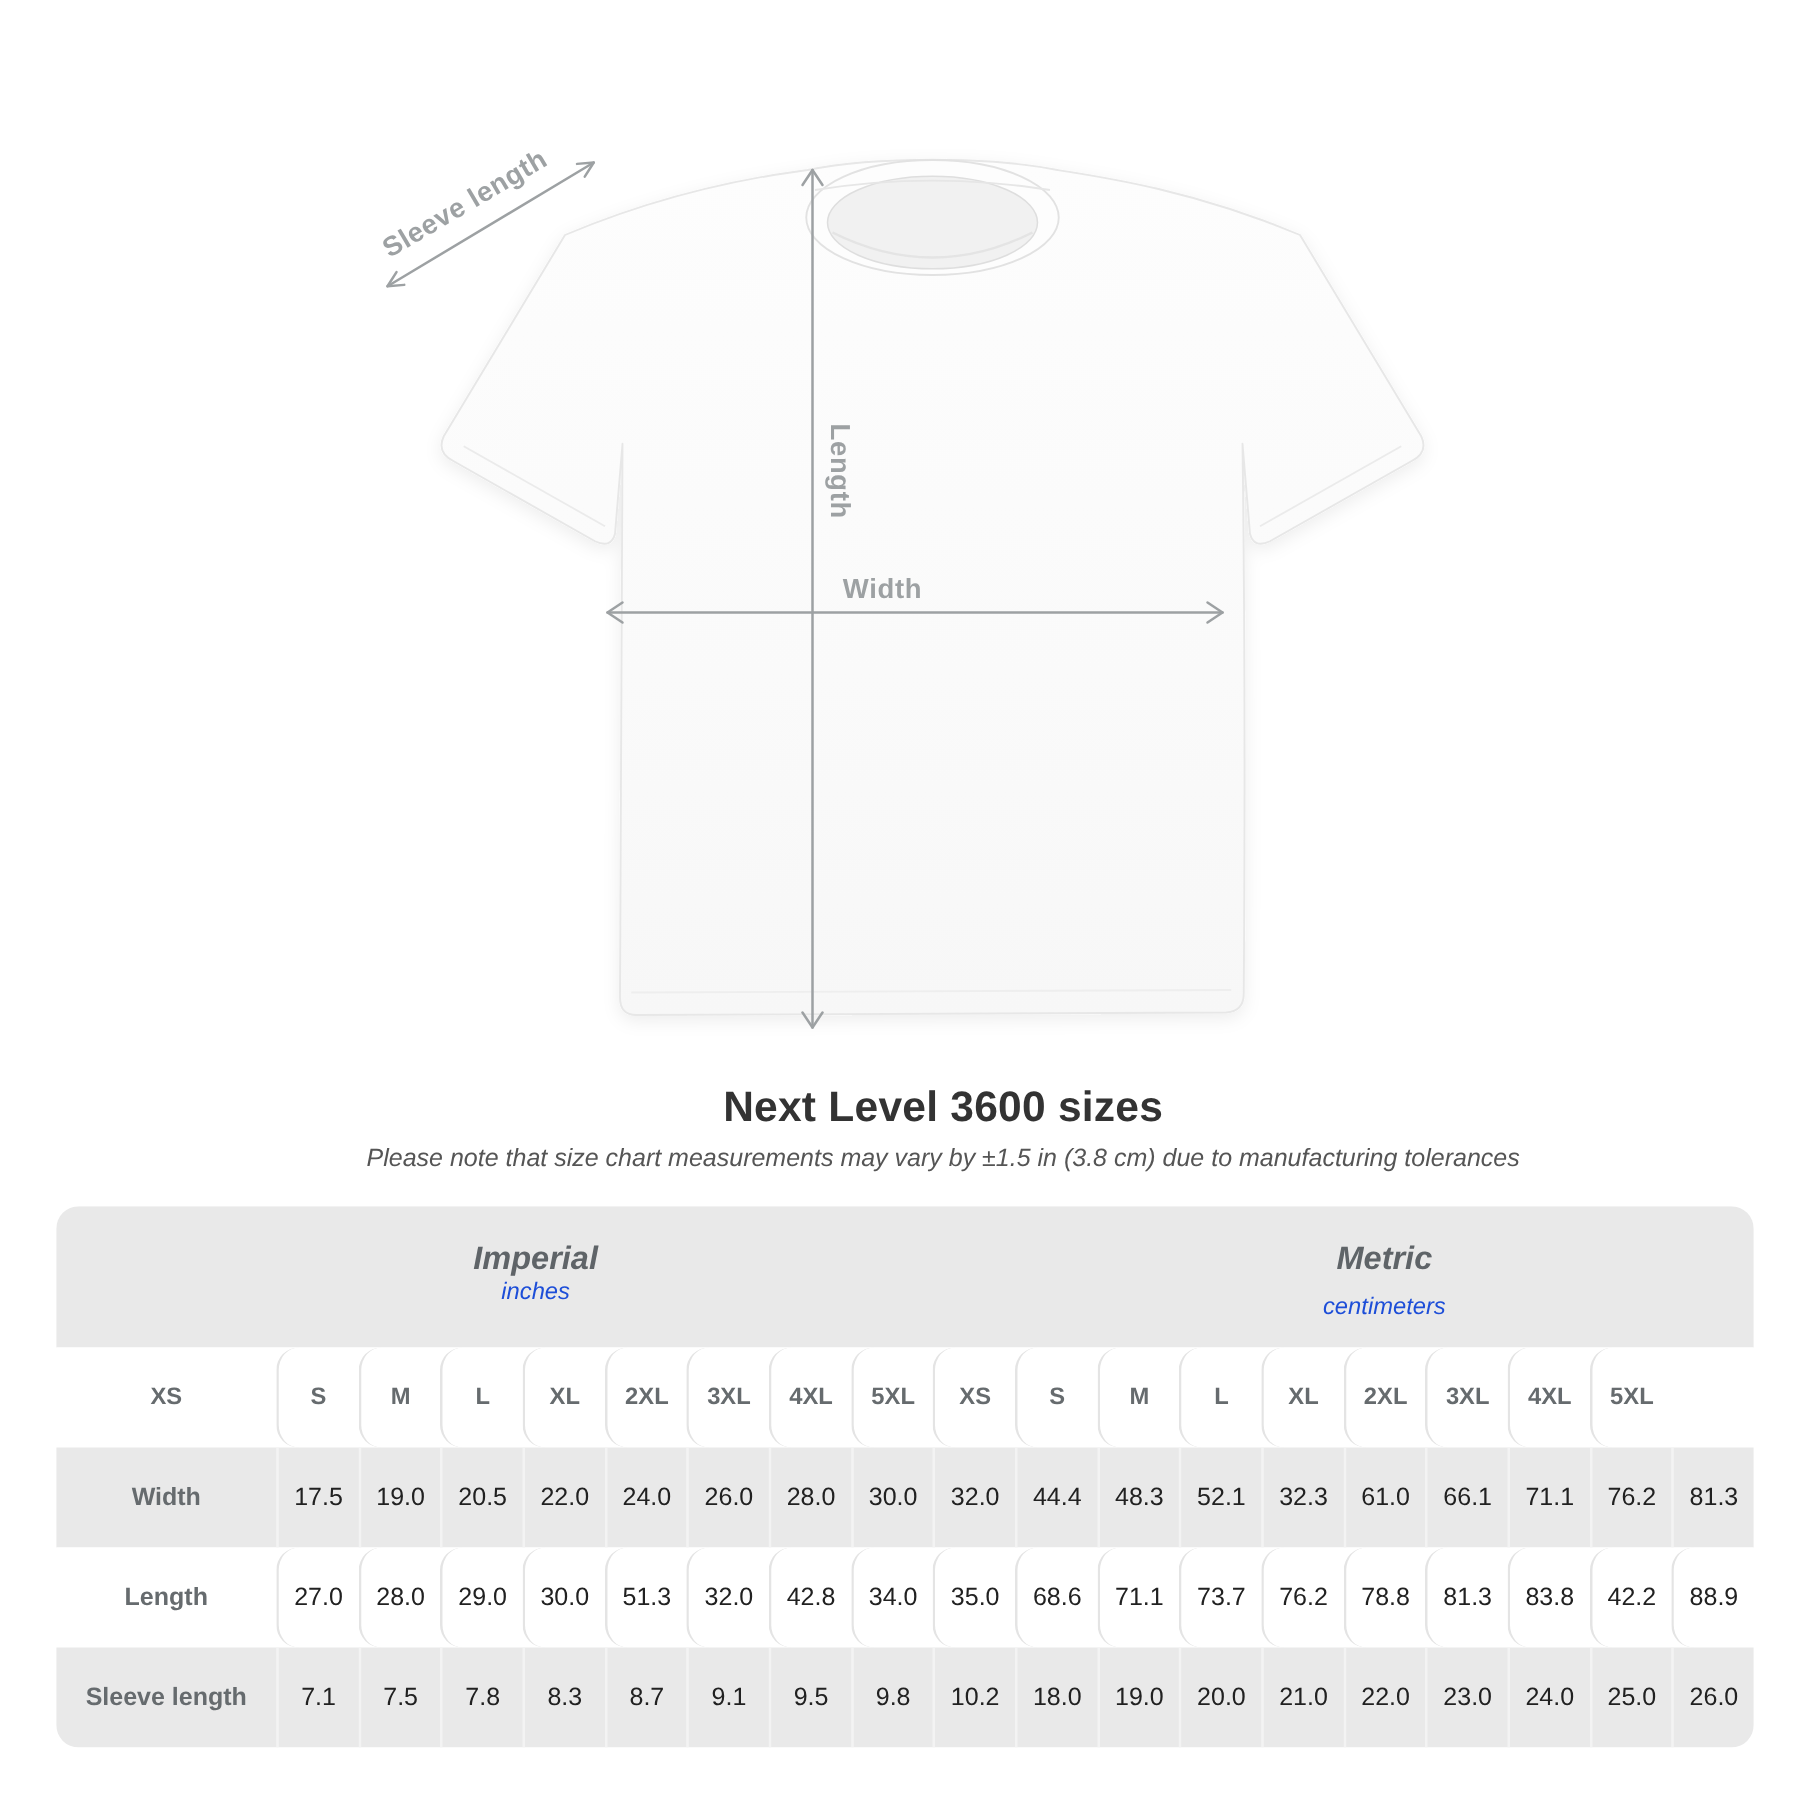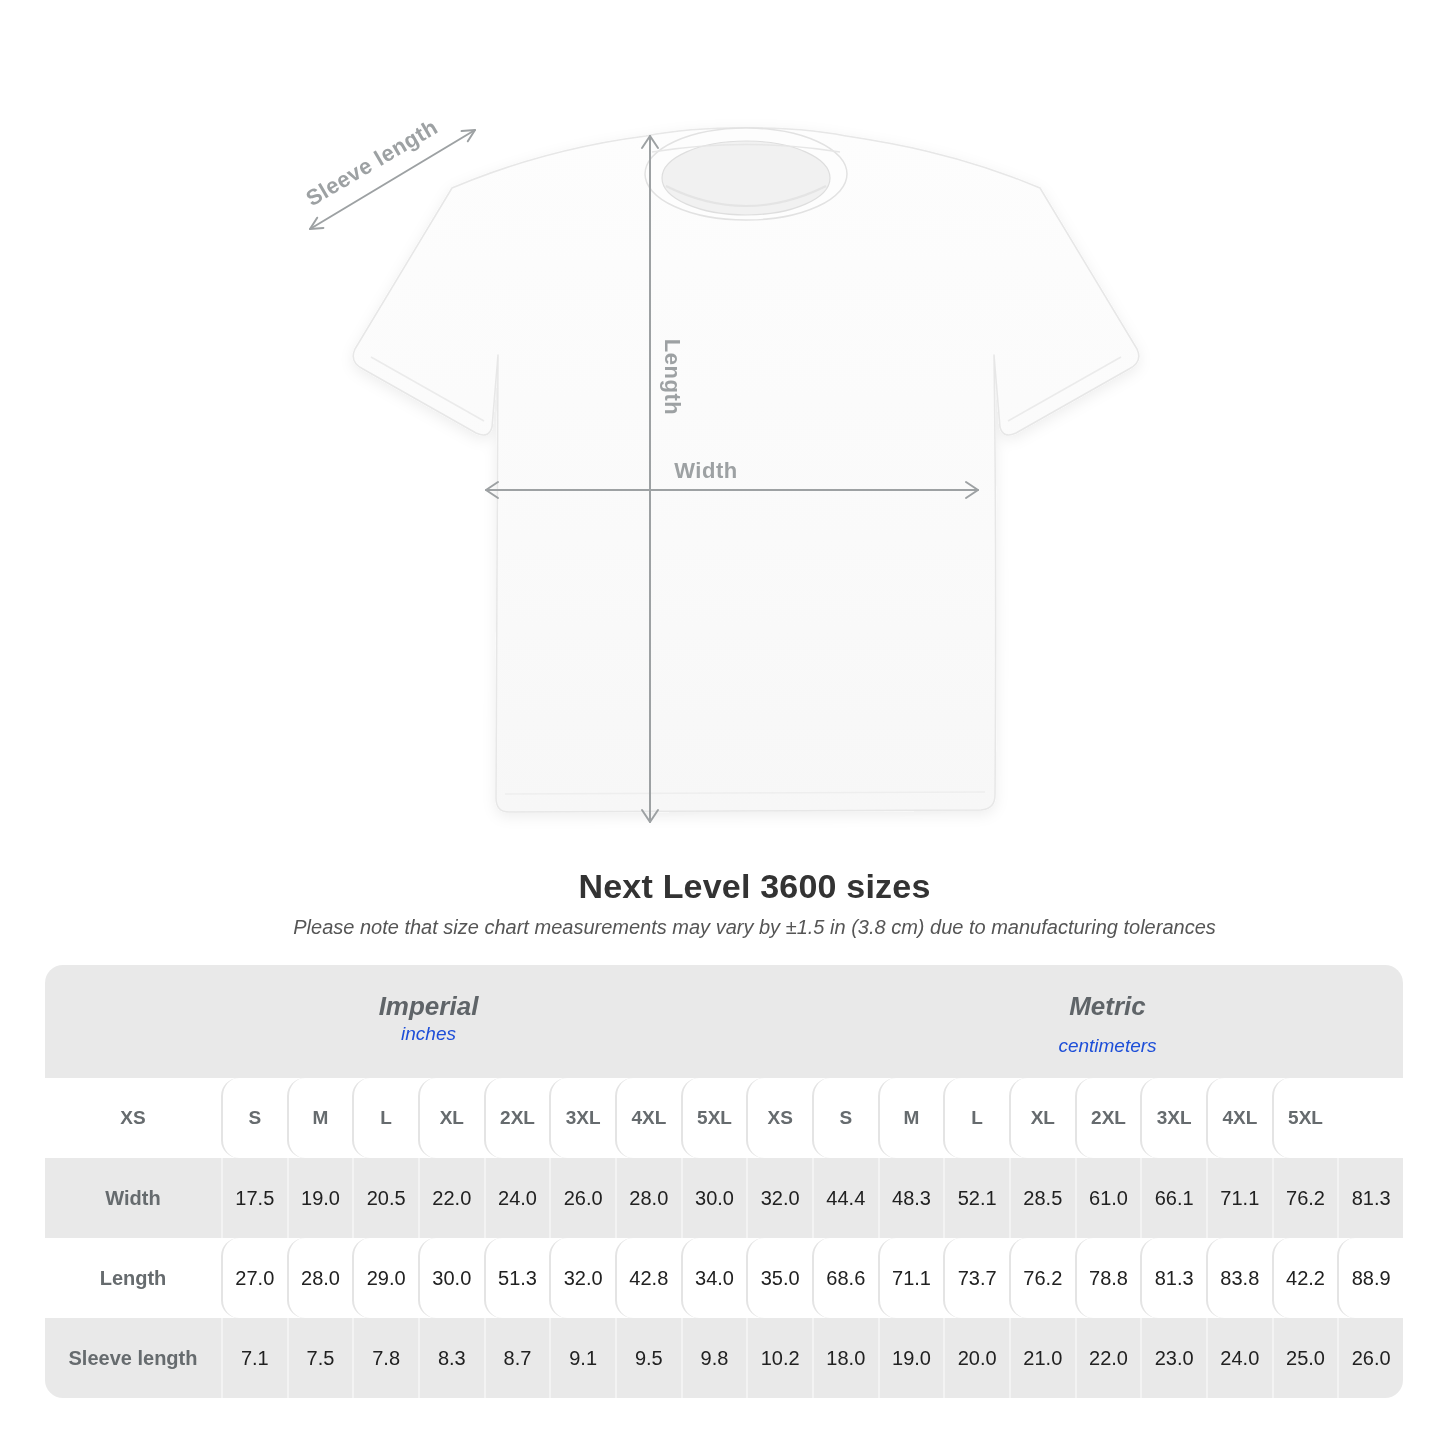--- a/index.html
+++ b/index.html
@@ -173,21 +173,21 @@
     <div class="cell">20.5</div>
     <div class="cell">22.0</div>
     <div class="cell">24.0</div>
     <div class="cell">26.0</div>
     <div class="cell">28.0</div>
     <div class="cell">30.0</div>
     <div class="cell">32.0</div>
     <div class="cell">44.4</div>
     <div class="cell">48.3</div>
     <div class="cell">52.1</div>
-    <div class="cell">28.5</div>
+    <div class="cell">32.3</div>
     <div class="cell">61.0</div>
     <div class="cell">66.1</div>
     <div class="cell">71.1</div>
     <div class="cell">76.2</div>
     <div class="cell">81.3</div>
   </div>
 
   <div class="grid-row r-length">
     <div class="cell label">Length</div>
     <div class="cell">27.0</div>

